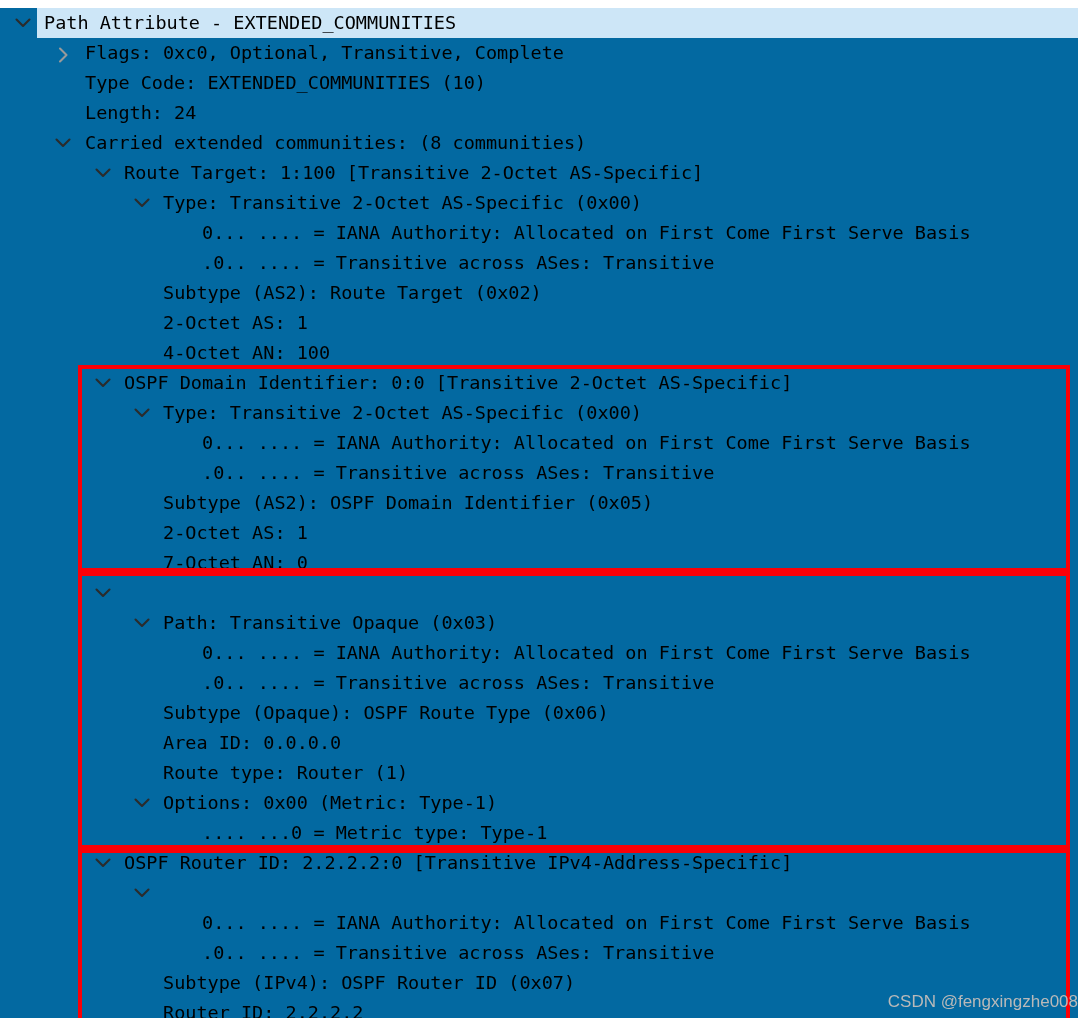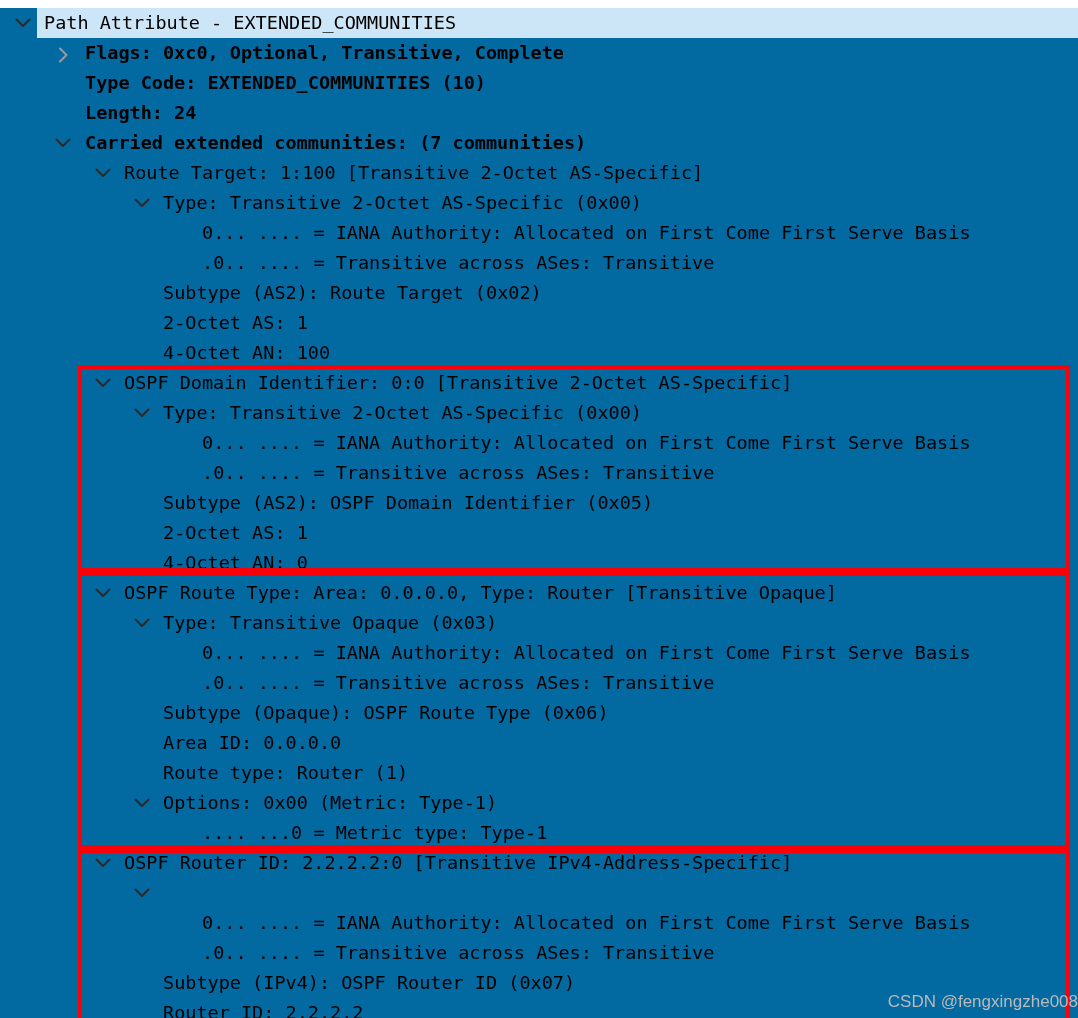--- a/index.html
+++ b/index.html
@@ -56,21 +56,21 @@
   .label {
     position: relative;
     z-index: 2;
     display: inline-block;
   }
 
   
   .i0 > .label { margin-left: 44px; }
   .i0 > .twisty { left: 12px; }
 
-  .i1 > .label { margin-left: 85px; font-weight: bold; }
+  .i1 > .label { margin-left: 85px; }
   .i1 > .twisty { left: 52px; }
 
   .i2 > .label { margin-left: 124px; }
   .i2 > .twisty { left: 92px; }
 
   .i3 > .label { margin-left: 163px; }
   .i3 > .twisty { left: 131px; }
 
   .i4 > .label { margin-left: 202px; }
 
@@ -114,21 +114,21 @@
           <svg width="12" height="16" viewBox="0 0 12 16" aria-hidden="true">
             <path d="M3 1.5 L9.5 8 L3 14.5" fill="none" stroke="#9a9a9a" stroke-width="2.1" stroke-linecap="round" stroke-linejoin="round"></path>
           </svg>
         </span><span class="label">Flags: 0xc0, Optional, Transitive, Complete</span></div>
       <div class="row i1"><span class="label">Type Code: EXTENDED_COMMUNITIES (10)</span></div>
       <div class="row i1"><span class="label">Length: 24</span></div>
       <div class="row i1"><span class="twisty">
           <svg width="16" height="12" viewBox="0 0 16 12" aria-hidden="true">
             <path d="M1.5 2.5 L8 9 L14.5 2.5" fill="none" stroke="#2b2b2b" stroke-width="2.1" stroke-linecap="round" stroke-linejoin="round"></path>
           </svg>
-        </span><span class="label">Carried extended communities: (7 communities)</span></div>
+        </span><span class="label">Carried extended communities: (8 communities)</span></div>
       <div class="row i2"><span class="twisty">
           <svg width="16" height="12" viewBox="0 0 16 12" aria-hidden="true">
             <path d="M1.5 2.5 L8 9 L14.5 2.5" fill="none" stroke="#2b2b2b" stroke-width="2.1" stroke-linecap="round" stroke-linejoin="round"></path>
           </svg>
         </span><span class="label">Route Target: 1:100 [Transitive 2-Octet AS-Specific]</span></div>
       <div class="row i3"><span class="twisty">
           <svg width="16" height="12" viewBox="0 0 16 12" aria-hidden="true">
             <path d="M1.5 2.5 L8 9 L14.5 2.5" fill="none" stroke="#2b2b2b" stroke-width="2.1" stroke-linecap="round" stroke-linejoin="round"></path>
           </svg>
         </span><span class="label">Type: Transitive 2-Octet AS-Specific (0x00)</span></div>
@@ -144,31 +144,31 @@
         </span><span class="label">OSPF Domain Identifier: 0:0 [Transitive 2-Octet AS-Specific]</span></div>
       <div class="row i3"><span class="twisty">
           <svg width="16" height="12" viewBox="0 0 16 12" aria-hidden="true">
             <path d="M1.5 2.5 L8 9 L14.5 2.5" fill="none" stroke="#2b2b2b" stroke-width="2.1" stroke-linecap="round" stroke-linejoin="round"></path>
           </svg>
         </span><span class="label">Type: Transitive 2-Octet AS-Specific (0x00)</span></div>
       <div class="row i4"><span class="label">0... .... = IANA Authority: Allocated on First Come First Serve Basis</span></div>
       <div class="row i4"><span class="label">.0.. .... = Transitive across ASes: Transitive</span></div>
       <div class="row i3"><span class="label">Subtype (AS2): OSPF Domain Identifier (0x05)</span></div>
       <div class="row i3"><span class="label">2-Octet AS: 1</span></div>
-      <div class="row i3"><span class="label">4-Octet AN: 0</span></div>
+      <div class="row i3"><span class="label">7-Octet AN: 0</span></div>
       <div class="row i2"><span class="twisty">
           <svg width="16" height="12" viewBox="0 0 16 12" aria-hidden="true">
             <path d="M1.5 2.5 L8 9 L14.5 2.5" fill="none" stroke="#2b2b2b" stroke-width="2.1" stroke-linecap="round" stroke-linejoin="round"></path>
           </svg>
-        </span><span class="label">OSPF Route Type: Area: 0.0.0.0, Type: Router [Transitive Opaque]</span></div>
+        </span></div>
       <div class="row i3"><span class="twisty">
           <svg width="16" height="12" viewBox="0 0 16 12" aria-hidden="true">
             <path d="M1.5 2.5 L8 9 L14.5 2.5" fill="none" stroke="#2b2b2b" stroke-width="2.1" stroke-linecap="round" stroke-linejoin="round"></path>
           </svg>
-        </span><span class="label">Type: Transitive Opaque (0x03)</span></div>
+        </span><span class="label">Path: Transitive Opaque (0x03)</span></div>
       <div class="row i4"><span class="label">0... .... = IANA Authority: Allocated on First Come First Serve Basis</span></div>
       <div class="row i4"><span class="label">.0.. .... = Transitive across ASes: Transitive</span></div>
       <div class="row i3"><span class="label">Subtype (Opaque): OSPF Route Type (0x06)</span></div>
       <div class="row i3"><span class="label">Area ID: 0.0.0.0</span></div>
       <div class="row i3"><span class="label">Route type: Router (1)</span></div>
       <div class="row i3"><span class="twisty">
           <svg width="16" height="12" viewBox="0 0 16 12" aria-hidden="true">
             <path d="M1.5 2.5 L8 9 L14.5 2.5" fill="none" stroke="#2b2b2b" stroke-width="2.1" stroke-linecap="round" stroke-linejoin="round"></path>
           </svg>
         </span><span class="label">Options: 0x00 (Metric: Type-1)</span></div>

